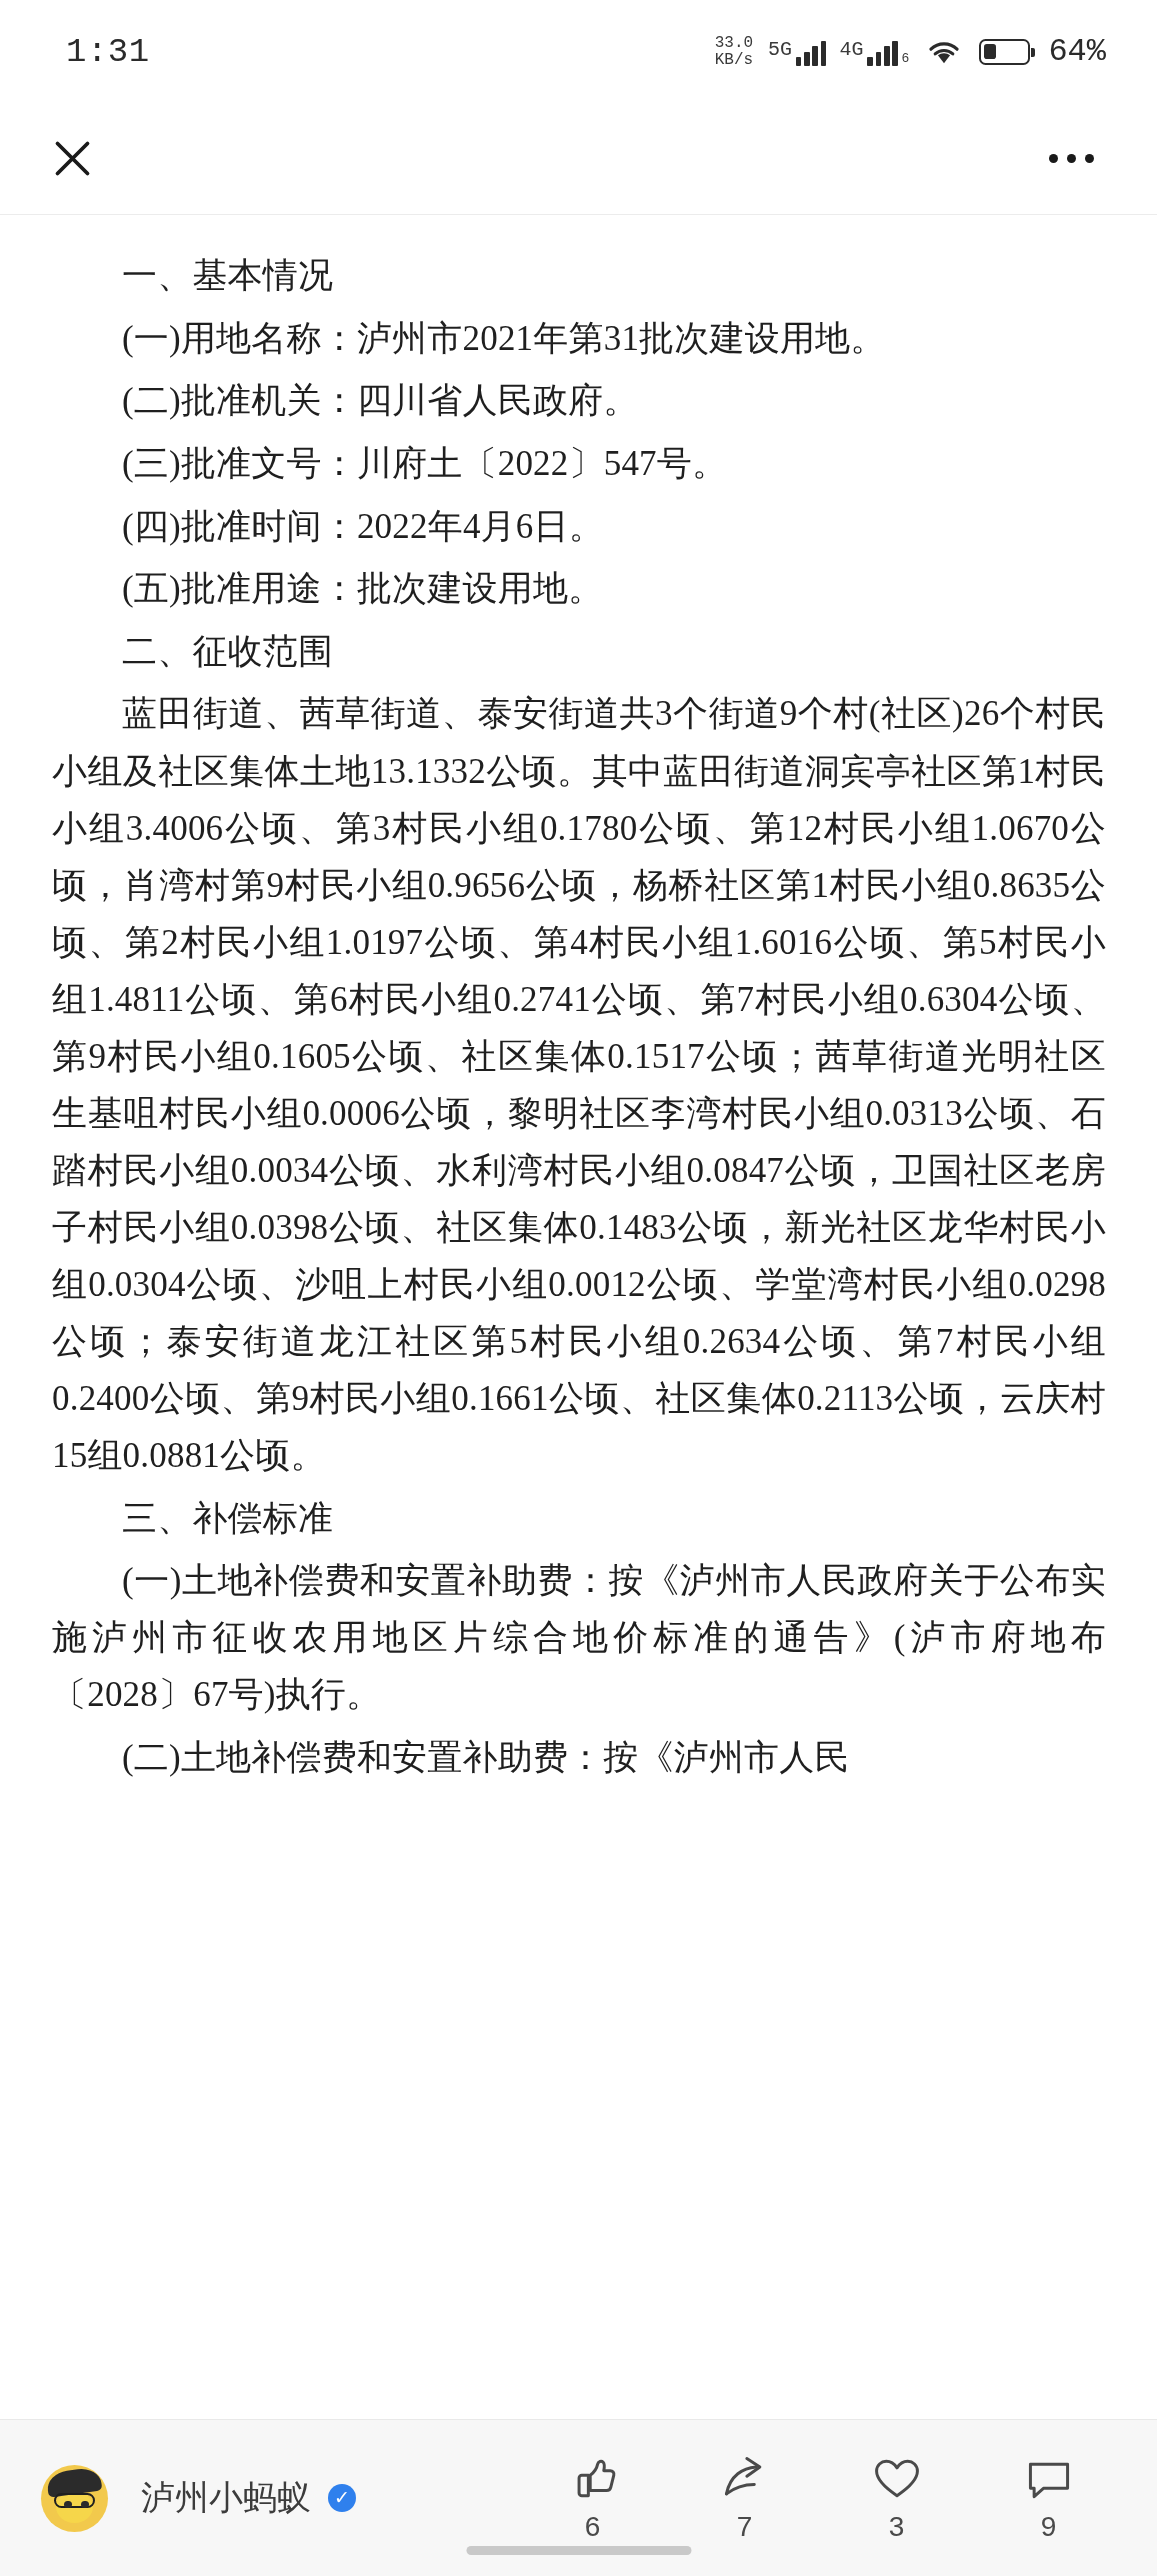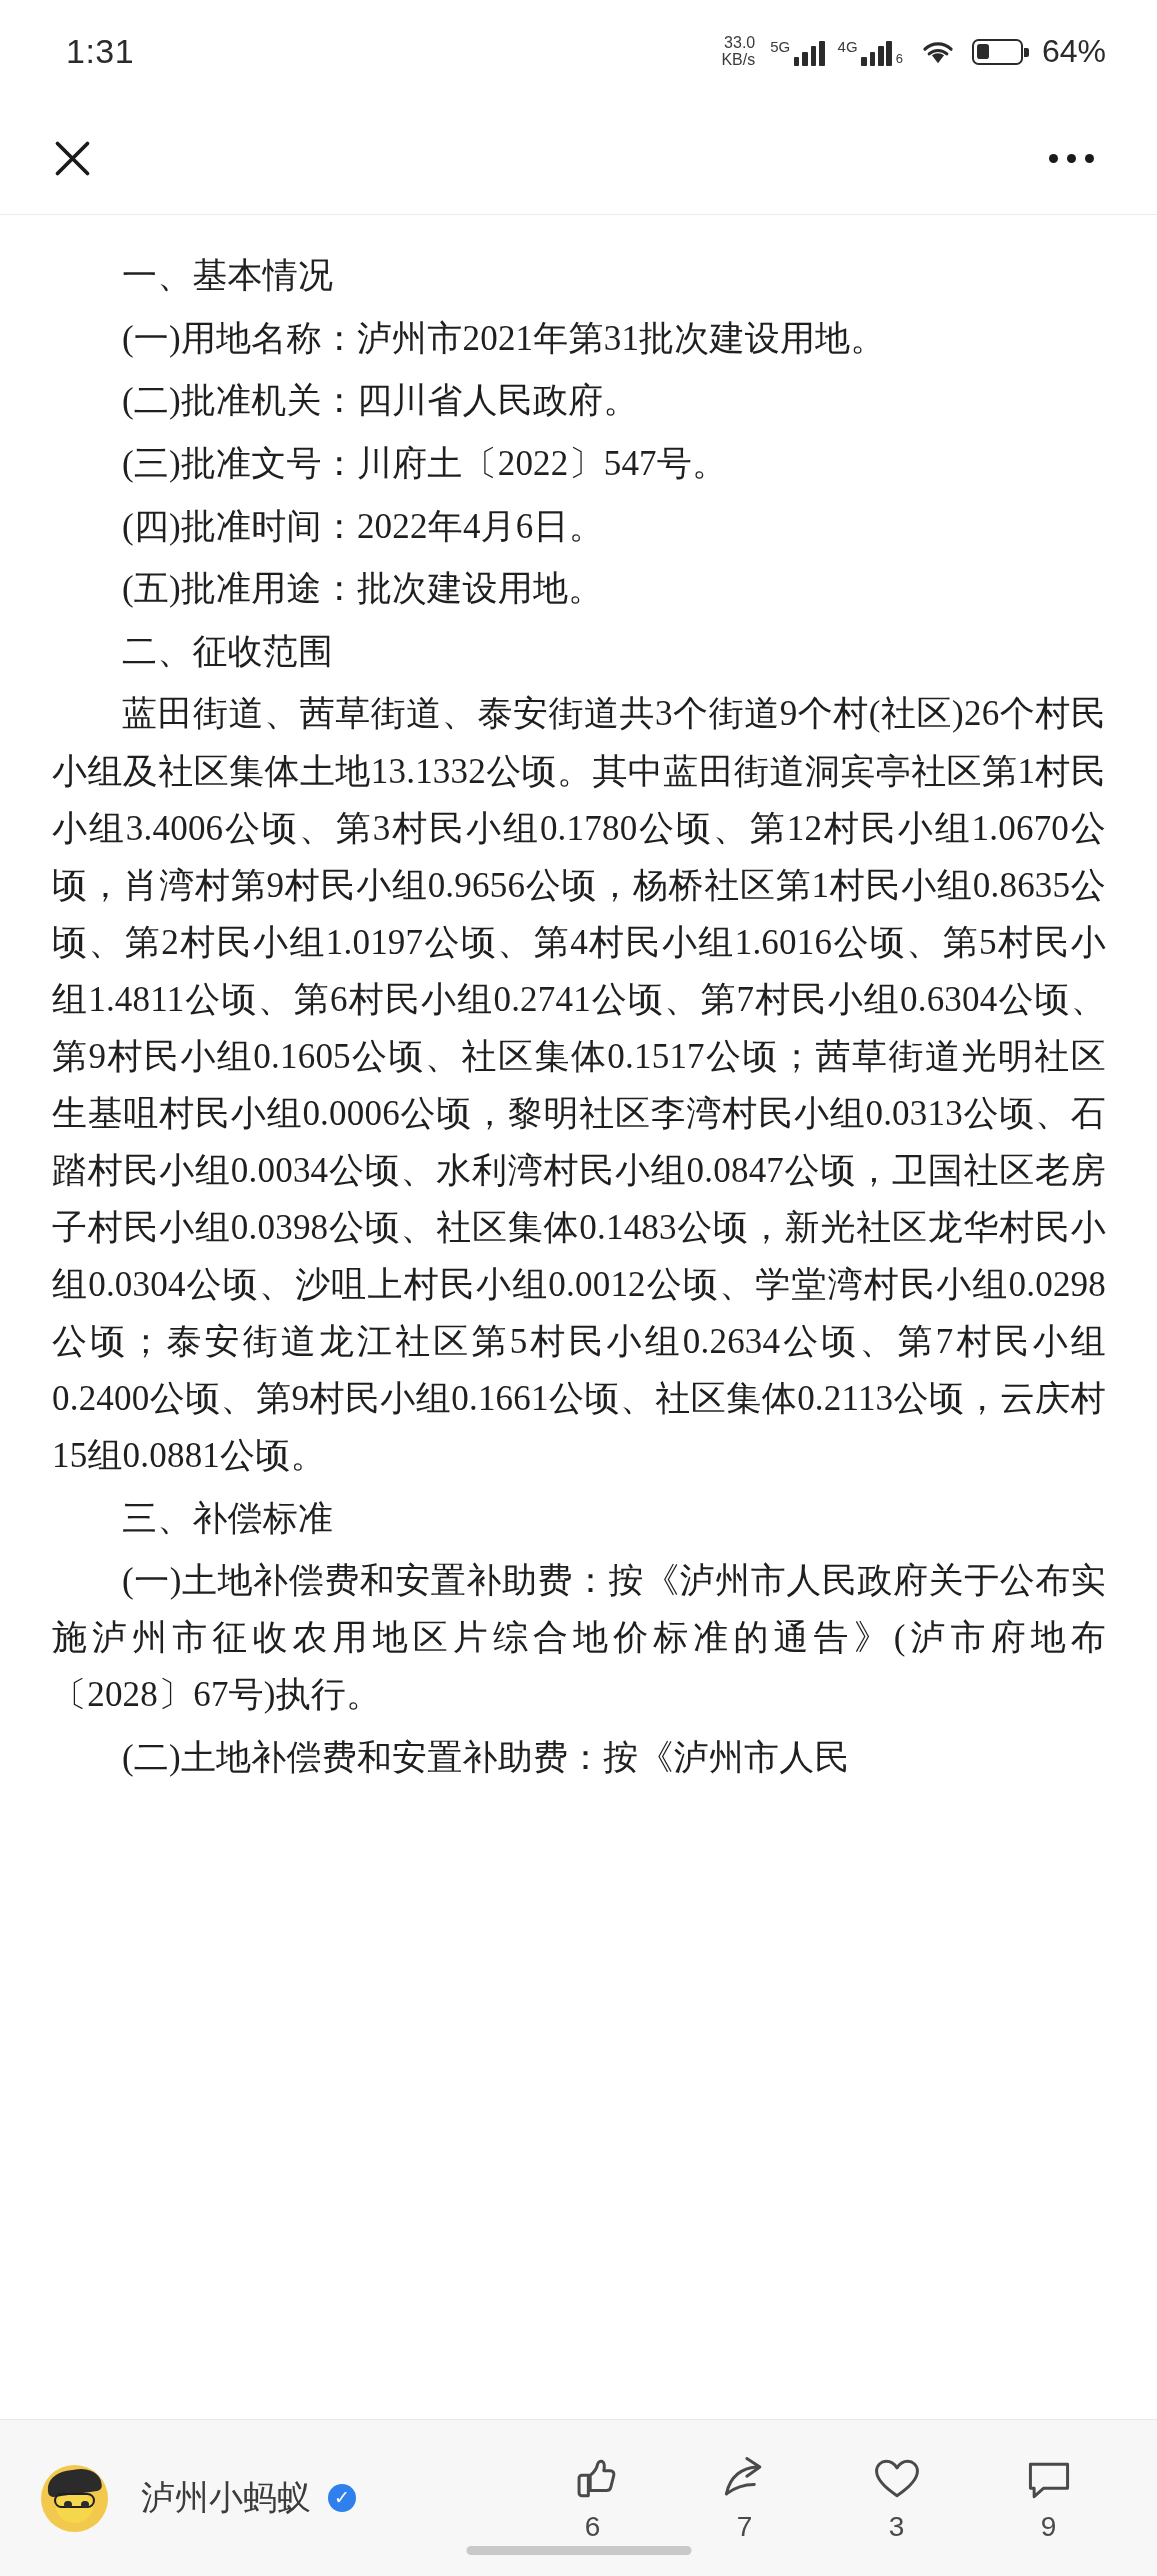--- a/index.html
+++ b/index.html
@@ -11,41 +11,42 @@
   }
   body { position: relative; overflow: hidden; }
 
   
   .statusbar {
     height: 103px;
     display: flex;
     align-items: center;
     justify-content: space-between;
     padding: 0 52px 0 66px;
+    font-family: Liberation Mono, monospace;
   }
   .clock {
     font-size: 34px;
     color: #2b2b2b;
     letter-spacing: 0.5px;
   }
   .status-right {
     display: flex;
     align-items: center;
     gap: 13px;
   }
   .netspeed {
     font-size: 16px;
     line-height: 1.05;
     color: #3a3a3a;
     text-align: right;
     margin-right: 1.9px;
   }
   .sig-group { display: flex; align-items: flex-end; gap: 2.8px; position: relative; }
   .sig-label {
-    font-size: 15px;
+    font-size: 20px;
     color: #3a3a3a;
     align-self: flex-start;
     margin-right: 0.9px;
   }
   .bars { display: flex; align-items: flex-end; gap: 2.8px; height: 28px; }
   .bars i { display: block; width: 5.6px; background: #2b2b2b; border-radius: 0.9px; }
   .bars i:nth-child(1) { height: 8.4px; }
   .bars i:nth-child(2) { height: 14px; }
   .bars i:nth-child(3) { height: 19.7px; }
   .bars i:nth-child(4) { height: 25px; }

